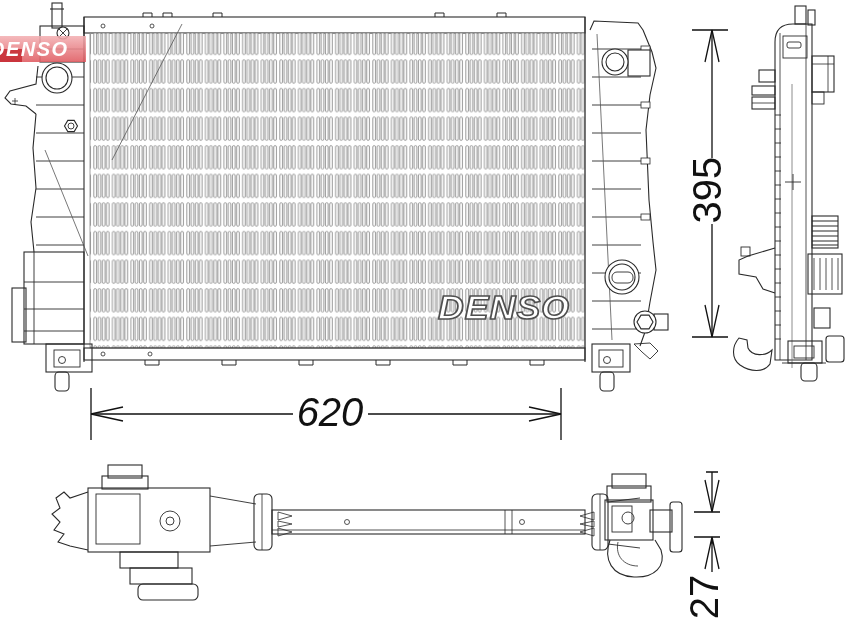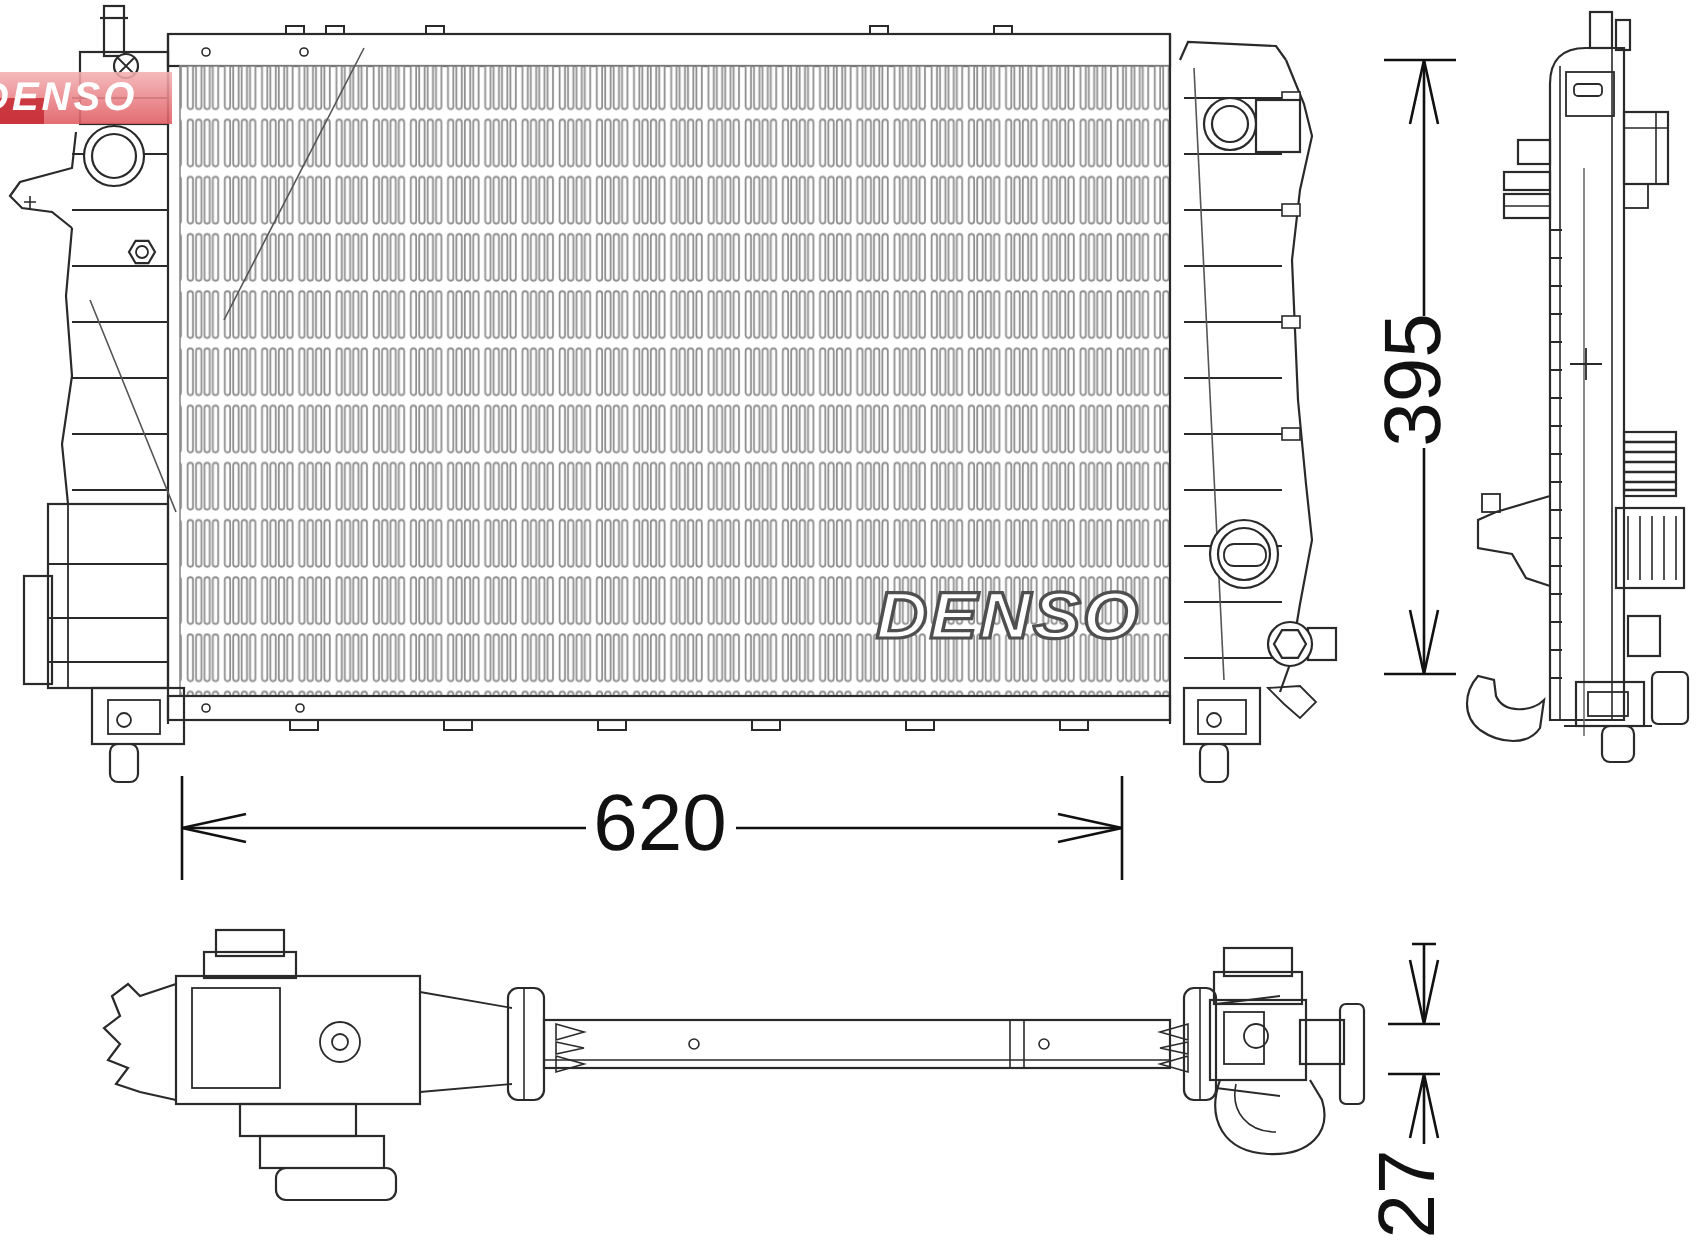--- a/index.html
+++ b/index.html
@@ -5,21 +5,21 @@
   html,body{margin:0;padding:0;background:#fff;}
   .canvas{
     position:relative;width:853px;height:621px;background:#ffffff;
     font-family:"Liberation Sans", sans-serif;color:#111;overflow:hidden;
   }
   .canvas svg{position:absolute;left:0;top:0;}
   .dim-label{
     position:absolute;font-size:40px;font-weight:400;color:#111;
     text-align:center;line-height:44px;white-space:nowrap;
   }
-  .dim-620{left:270px;top:390px;width:120px;}
+  .dim-620{left:270px;top:390px;width:120px;font-style:italic;}
   .dim-395{left:647px;top:168px;width:120px;height:44px;transform:rotate(-90deg);}
   .dim-27{left:644px;top:575px;width:120px;height:44px;transform:rotate(-90deg);}
   .watermark{
     position:absolute;left:438px;top:289px;width:140px;height:42px;
     font-size:33px;font-weight:bold;font-style:italic;letter-spacing:1px;
     color:#ffffff;-webkit-text-stroke:1.6px #4f4f4f;
     text-shadow:0 0 1px #666;transform:scaleX(1.08);transform-origin:left center;
   }
   .brand-logo{
     position:absolute;left:0;top:36px;width:86px;height:26px;overflow:hidden;

